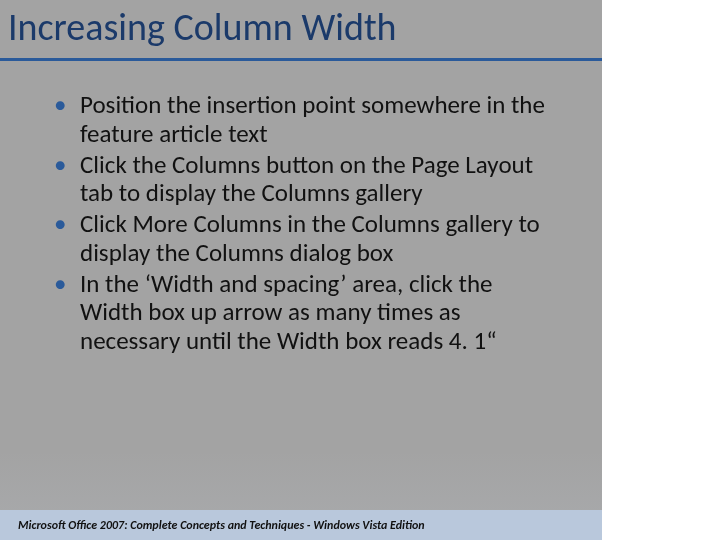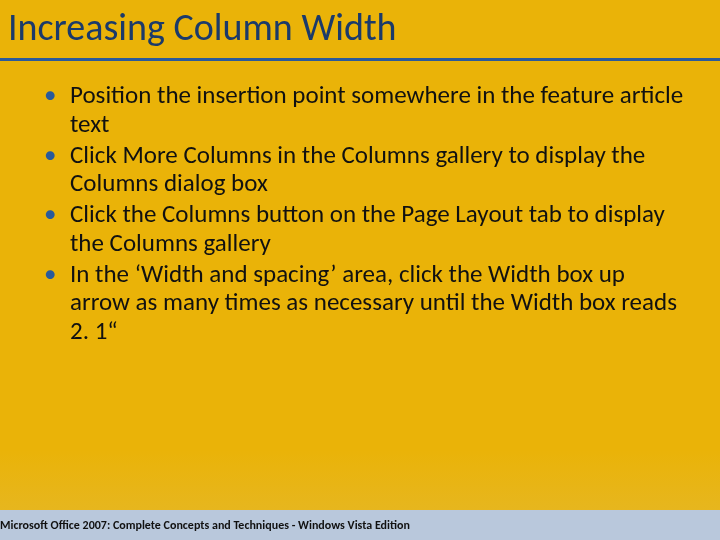--- a/index.html
+++ b/index.html
@@ -6,44 +6,44 @@
     margin: 0;
     padding: 0;
     width: 720px;
     height: 540px;
     font-family: Calibri, "Segoe UI", Arial, sans-serif;
     background: #ffffff;
     overflow: hidden;
     position: relative;
   }
   .slide {
-    width: 720px;
+    width: 602px;
     height: 540px;
     position: relative;
     box-sizing: border-box;
-    background: #eab308;
+    background: #a3a3a3;
   }
   .title {
     font-size: 38px;
     color: #1b3a6a;
     padding: 4px 0 8px 8px;
     font-weight: 400;
     letter-spacing: 0px;
   }
   .title-rule {
     border: none;
     border-top: 3px solid #2a5a9a;
     margin: 0 0 12px 0;
     width: 100%;
   }
   .content {
     padding: 8px 36px 0 36px;
   }
   ul.bullets {
-    margin: 0;
+    margin: 10px;
     padding: 0 0 0 28px;
     list-style: none;
   }
   ul.bullets li {
     position: relative;
     font-size: 25px;
     line-height: 1.15;
     color: #111111;
     margin-bottom: 2px;
     padding-left: 6px;
@@ -59,22 +59,23 @@
   .footer {
     position: absolute;
     left: 0;
     right: 0;
     bottom: 0;
     height: 30px;
     background: #b9c8dc;
     display: flex;
     align-items: center;
     justify-content: space-between;
-    padding: 0 0;
+    padding: 0 18px;
     box-sizing: border-box;
+    font-style: italic;
   }
   .footer-left {
     font-size: 12px;
     font-weight: bold;
     color: #111111;
   }
   .footer-right {
     font-size: 12px;
     font-weight: bold;
     color: #111111;
@@ -94,23 +95,23 @@
 
 <div class="slide">
 
   <div class="title">Increasing Column Width</div>
 
   <hr class="title-rule">
 
   <div class="content">
     <ul class="bullets">
       <li>Position the insertion point somewhere in the feature article text</li>
+      <li>Click the Columns button on the Page Layout tab to display the Columns gallery</li>
       <li>Click More Columns in the Columns gallery to display the Columns dialog box</li>
-      <li>Click the Columns button on the Page Layout tab to display the Columns gallery</li>
-      <li>In the ‘Width and spacing’ area, click the Width box up arrow as many times as necessary until the Width box reads 2. 1“</li>
+      <li>In the ‘Width and spacing’ area, click the Width box up arrow as many times as necessary until the Width box reads 4. 1“</li>
     </ul>
   </div>
 
   <div class="bg-ghost"></div>
 
   <div class="footer">
     <span class="footer-left">Microsoft Office 2007: Complete Concepts and Techniques - Windows Vista Edition</span>
     <span class="footer-right">58</span>
   </div>
 

